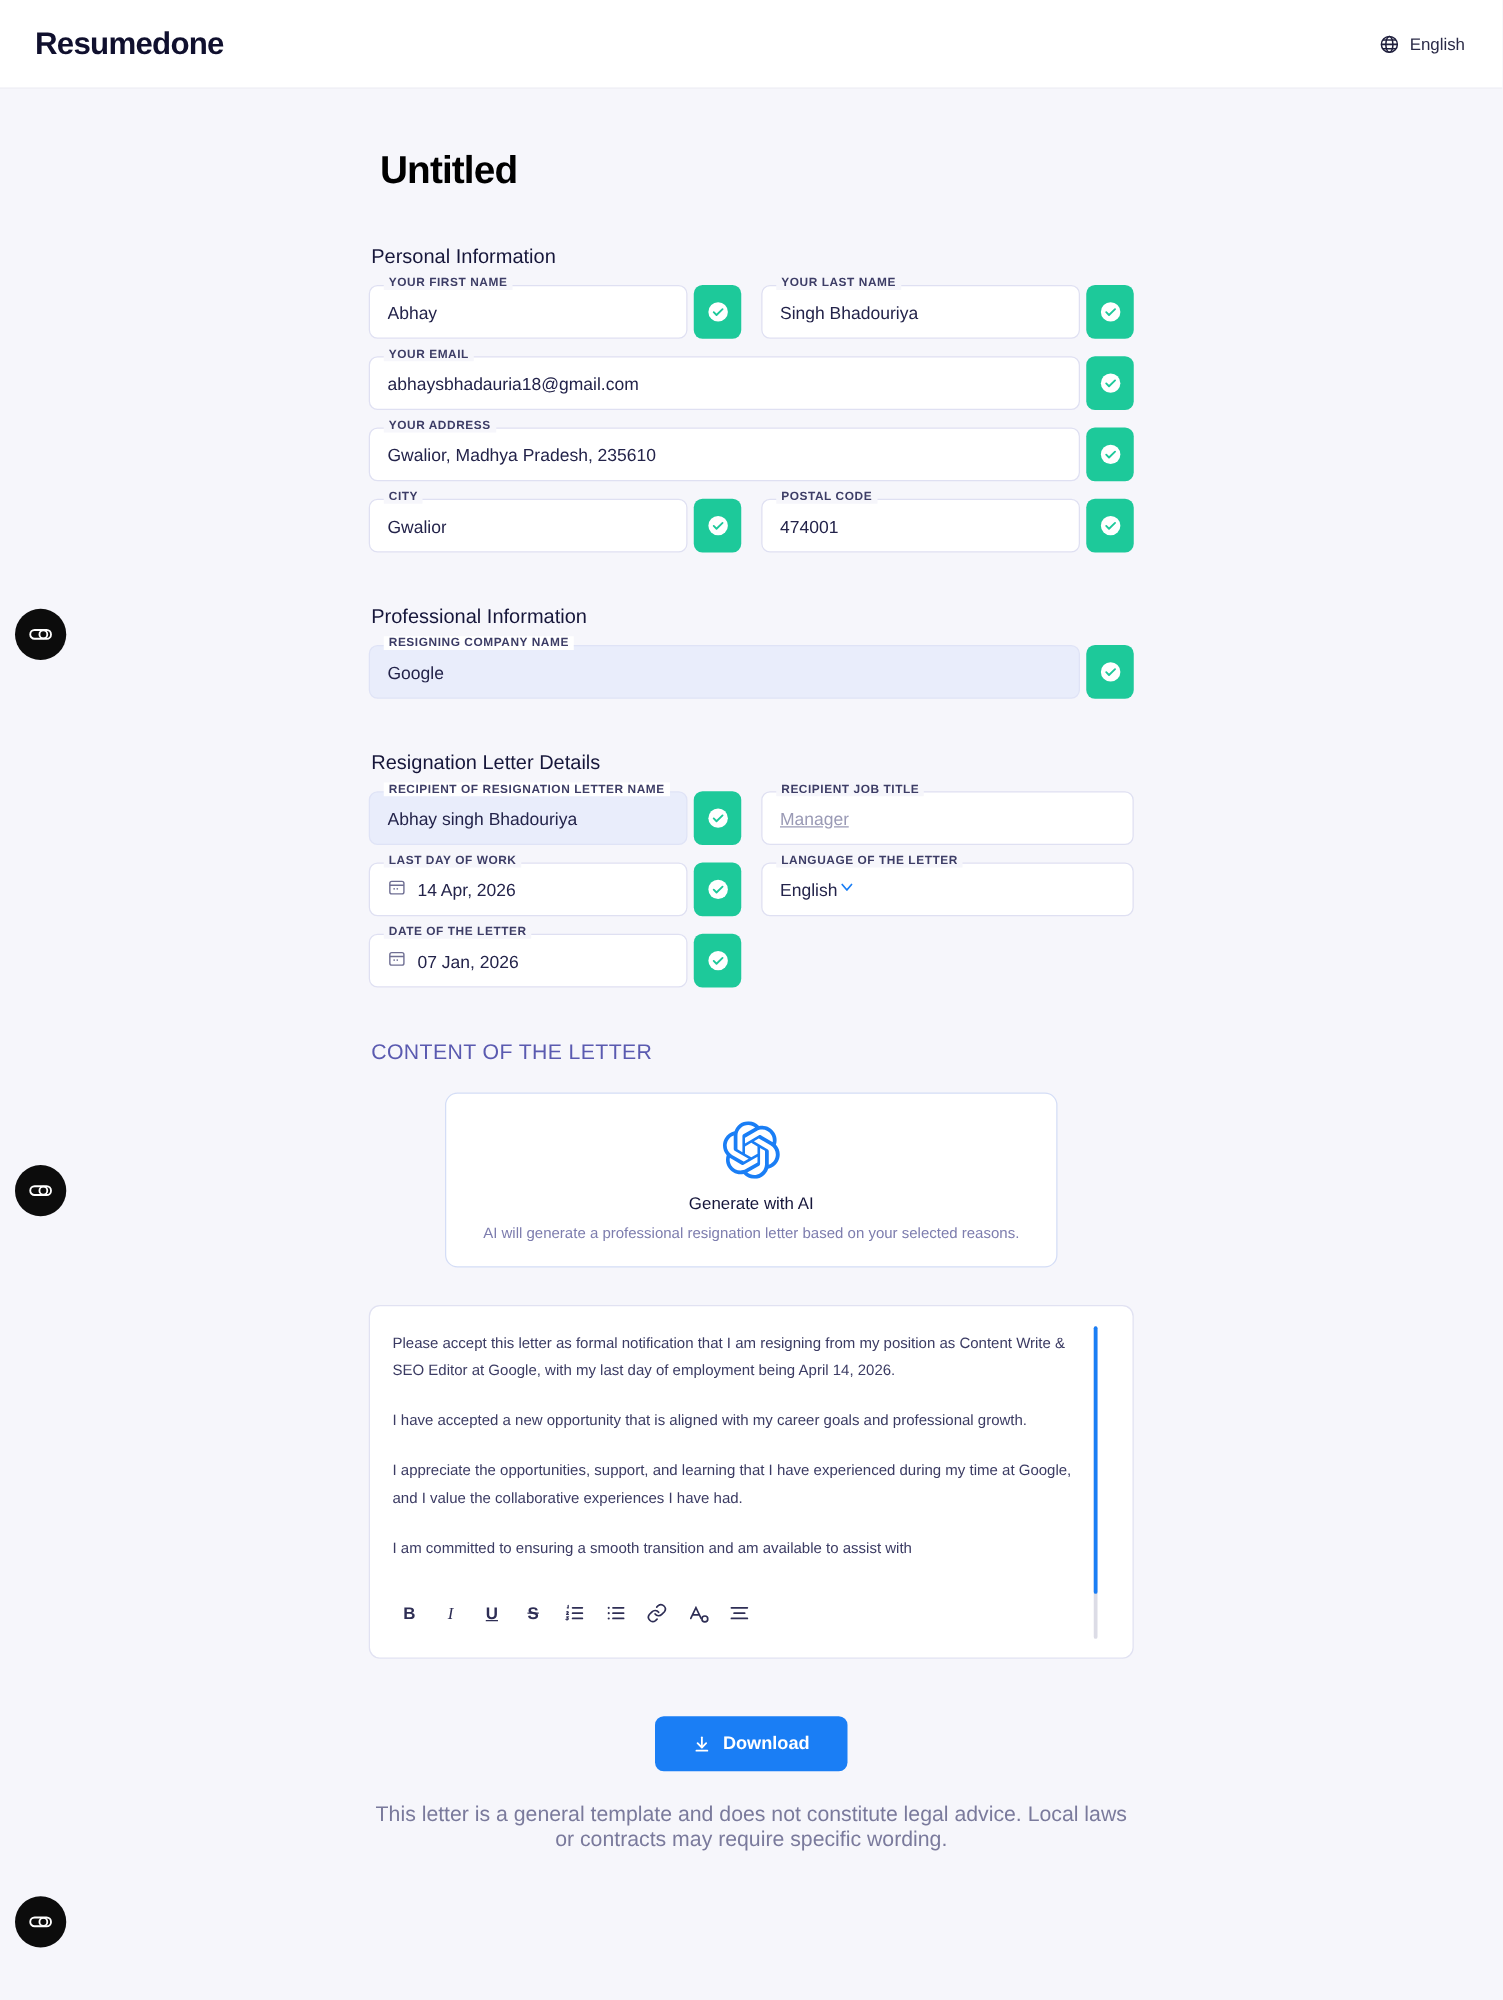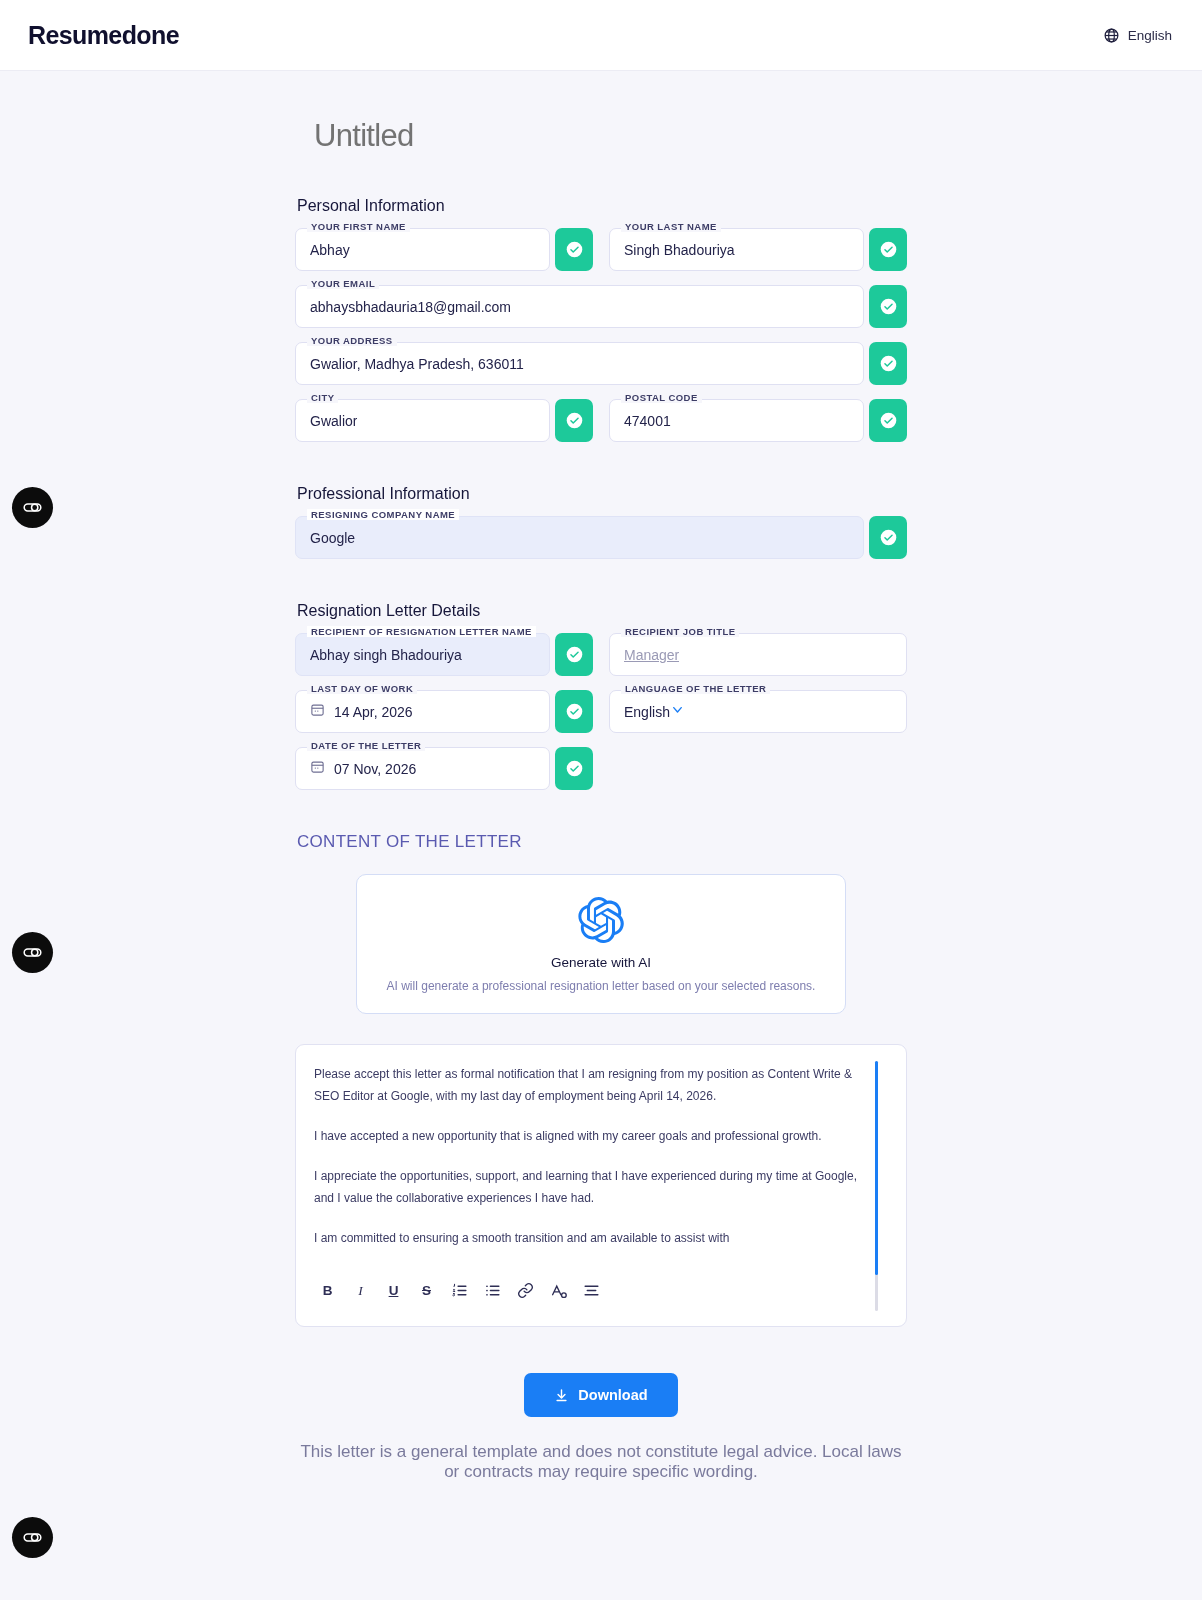--- a/index.html
+++ b/index.html
@@ -36,24 +36,24 @@
     cursor: pointer;
   }
   .globe { width: 17px; height: 17px; display: block; }
 
   
   .page { padding-top: 47px; }
   .wrap { width: 612px; margin: 0 auto; }
 
   .title {
     font-size: 31px;
-    font-weight: normal;
-    color: #737373;
+    font-weight: bold;
+    color: #000000;
     letter-spacing: -0.7px;
-    margin-left: 19px;
+    margin-left: 9px;
   }
   .subtitle {
     margin-top: 13px;
     font-size: 13.5px;
     color: #6b6ba8;
     margin-left: 2px;
   }
 
   .section-title {
     font-size: 16px;
@@ -304,21 +304,21 @@
               <path d="M7 12.3l3.2 3.2L17 8.9" fill="none" stroke="#1dc99a" stroke-width="2.1" stroke-linecap="round" stroke-linejoin="round"></path>
             </svg>
         </div>
       </div>
     </div>
 
     <div class="row">
       <div class="field">
         <div class="inputbox">
           <span class="flabel">YOUR ADDRESS</span>
-          <span class="val">Gwalior, Madhya Pradesh, 636011</span>
+          <span class="val">Gwalior, Madhya Pradesh, 235610</span>
         </div>
         <div class="check">
           <svg viewBox="0 0 24 24">
               <circle cx="12" cy="12" r="11" fill="#fff"></circle>
               <path d="M7 12.3l3.2 3.2L17 8.9" fill="none" stroke="#1dc99a" stroke-width="2.1" stroke-linecap="round" stroke-linejoin="round"></path>
             </svg>
         </div>
       </div>
     </div>
 
@@ -429,21 +429,21 @@
         <div class="inputbox">
           <span class="flabel">DATE OF THE LETTER</span>
           <span>
             <svg class="cal" viewBox="0 0 24 24" fill="none" stroke="#6f6f93" stroke-width="1.8">
               <rect x="3" y="5" width="18" height="16" rx="2.5"></rect>
               <line x1="3" y1="10" x2="21" y2="10"></line>
               <circle cx="8.5" cy="14.5" r="1.1" fill="#6f6f93" stroke="none"></circle>
               <circle cx="12.5" cy="14.5" r="1.1" fill="#6f6f93" stroke="none"></circle>
             </svg>
           </span>
-          <span class="val">07 Nov, 2026</span>
+          <span class="val">07 Jan, 2026</span>
         </div>
         <div class="check">
           <svg viewBox="0 0 24 24">
               <circle cx="12" cy="12" r="11" fill="#fff"></circle>
               <path d="M7 12.3l3.2 3.2L17 8.9" fill="none" stroke="#1dc99a" stroke-width="2.1" stroke-linecap="round" stroke-linejoin="round"></path>
             </svg>
         </div>
       </div>
       <div class="field"></div>
     </div>

